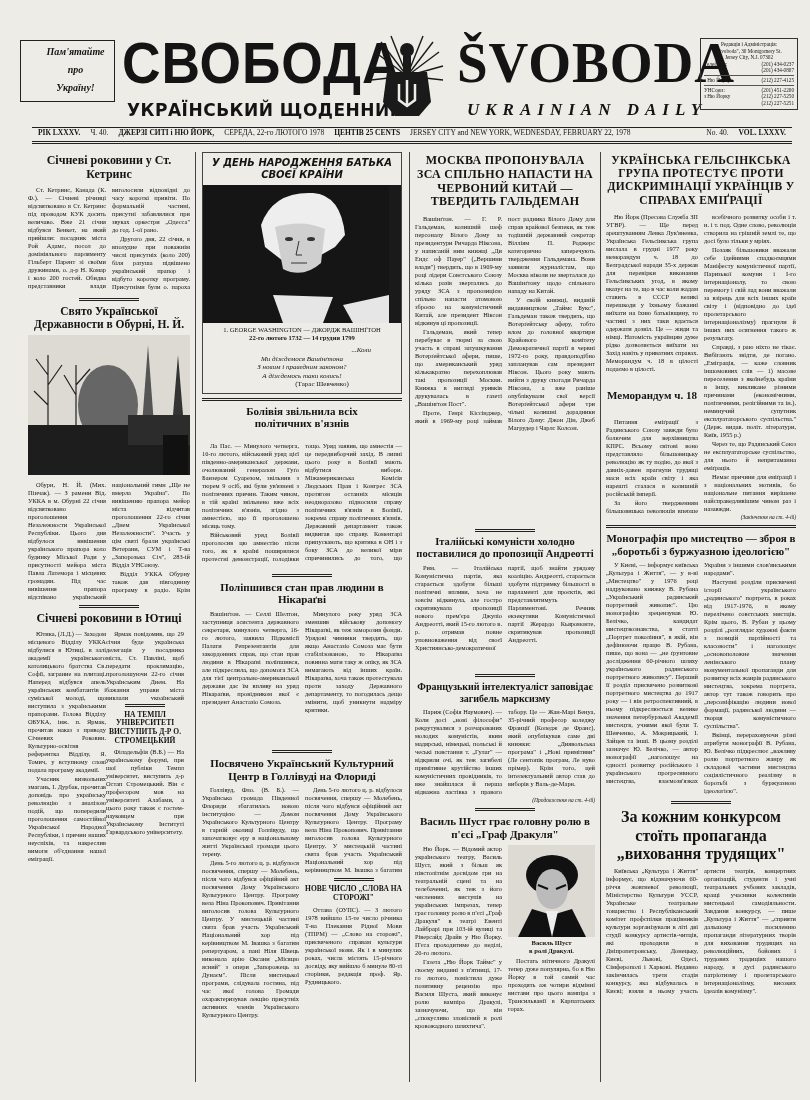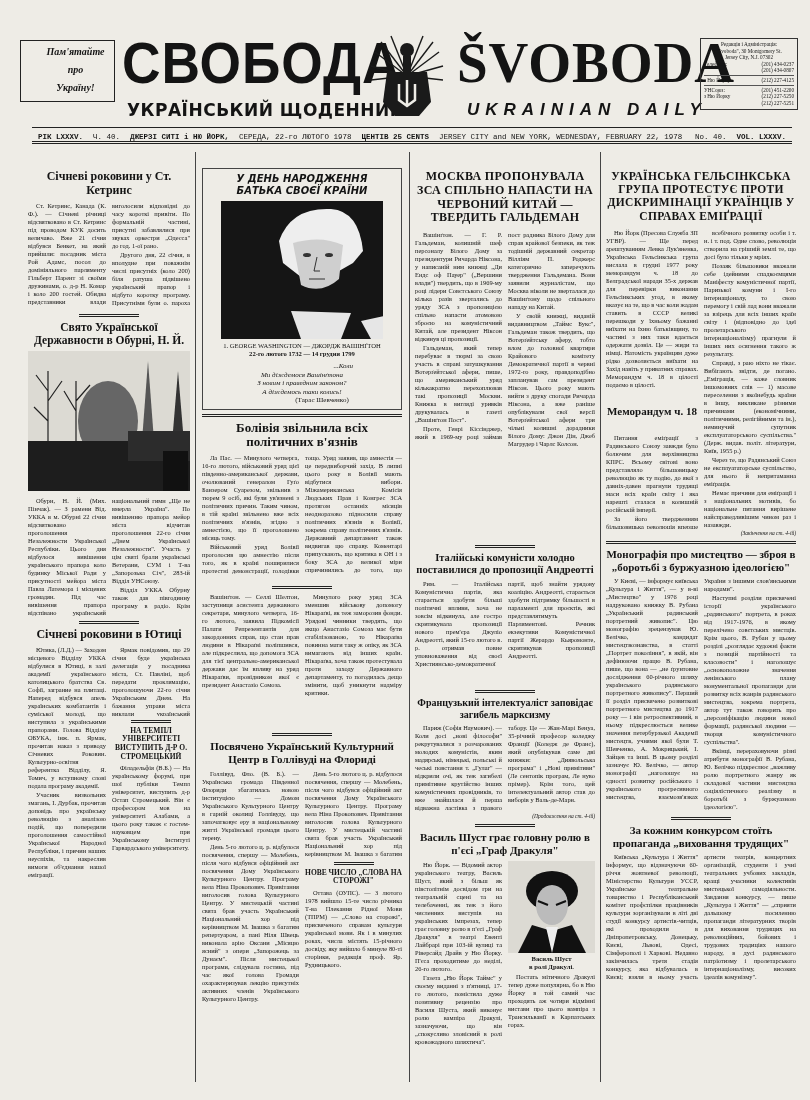--- a/index.html
+++ b/index.html
@@ -34,42 +34,42 @@
     position: absolute; left: 355px; top: 0px; width: 80px; height: 80px;
   }
   .title-en {
     position: absolute; left: 445px; top: 0px;
     font-family: "Liberation Serif", serif; font-weight: bold;
     font-size: 58px; line-height: 58px; letter-spacing: 1px;
     transform: scaleX(0.95); transform-origin: left top;
   }
   .subtitle-en {
     position: absolute; left: 455px; top: 60px;
-    font-family: Liberation Sans, sans-serif; font-weight: bold; font-style: italic;
+    font-family: Liberation Serif, serif; font-weight: bold; font-style: italic;
     font-size: 17px; letter-spacing: 6px;
   }
   .contact-box {
     position: absolute; left: 688px; top: 6px; width: 98px; height: 72px;
     border: 1px solid #333; font-size: 5.2px; line-height: 6.6px; padding: 2px 3px;
   }
   .contact-box .center { text-align: center; }
   .contact-box .row { display: flex; justify-content: space-between; }
   .contact-box .sep { border-top: 0.6px solid #555; margin: 1px 0; }
 
   .dateline {
     position: absolute; left: 20px; top: 87px; width: 768px; height: 17px;
     border-top: 1px solid #222; border-bottom: 3px double #222;
-    display: flex; align-items: flex-end; gap: 10px;
-    font-size: 7.5px; padding: 0 6px; white-space: nowrap; font-family: Liberation Mono, monospace;
+    display: flex; align-items: flex-start; gap: 10px;
+    font-size: 7.5px; padding: 0 6px; white-space: nowrap;
   }
   .dateline .bold { font-weight: bold; }
   .dateline .push { margin-left: auto; }
 
   
-  .col { position: absolute; top: 128px; font-size: 6.4px; line-height: 8px; text-align: justify; }
+  .col { position: absolute; top: 112px; font-size: 6.4px; line-height: 8px; text-align: justify; }
   .col p { text-indent: 8px; margin-bottom: 1px; }
   .vrule { position: absolute; top: 112px; width: 1px; background: #444; }
 
   .head {
     font-family: "Liberation Serif", serif; font-weight: bold; text-align: center;
     line-height: 1.15;
   }
   .head-caps { font-family: Liberation Serif, serif; font-weight: bold; text-align: center; line-height: 1.15; letter-spacing: 0.3px; }
   .two { column-count: 2; column-gap: 6px; }
   .divider { width: 60px; margin: 4px auto; border-top: 3px double #222; }
@@ -197,41 +197,41 @@
         </svg>
       </div>
       <div class="two" style="height:120px; overflow:hidden; margin-top:6px;">
         <p>Обурн, Н. Й. (Мих. Пінчак). — З рамени Від. УККА в м. Обурні 22 січня відсвятковано проголошення Незалежности Української Республіки. Цього дня відбулося вивішення українського прапора коло будинку Міської Ради у присутності мейора міста Павла Латемора і місцевих громадян. Під час вивішення прапора відспівано український національний гимн „Ще не вмерла Україна". По вивішенню прапора мейор міста відчитав проголошення 22-го січня „Днем Української Незалежности". Участь у цім святі брали українські Ветерани, СУМ і Т-ва „Запорозька Січ", 283-ій Відділ УНСоюзу.</p>
         <p>Відділ УККА Обурну також дав півгодинну програму в радіо. Крім української музики, був відчитаний реферат про шо 60-ту річницю проголошення Української Народної Республіки. Реферат відчитали в українській мові Розалія Гаврилків, а в англійській мові Михайло Федорчук.</p>
       </div>
     </div>
     <div class="divider"></div>
     <div>
       <div class="head" style="font-size:12px; margin-bottom:4px;">Січневі роковини в Ютиці</div>
-      <div style="display:flex; gap:6px;">
+      <div style="display:flex; ">
         <div style="width:78px; height:300px; overflow:hidden;">
           <p>Ютика, (Л.Д.) — Заходом місцевого Відділу УККА відбулися в Ютиці, в залі академії українського католицького братства Св. Софії, заграние на плитаці. Наперед відбувся апель українських комбатантів і суміської молоді, що виступила з українськими прапорами. Голова Відділу ОБУКА, інж. п. Ярмак, прочитав наказ з приводу Січневих Роковин. Культурно-освітня референтка Відділу, Я. Томич, у вступному слові подала програму академії.</p>
           <p>Учасник визвольних змагань, І. Дурбак, прочитав доповідь про українську революцію з аналізою подій, що попередили проголошення самостійної Української Народної Республіки, і причин наших неуспіхів, та накреслив вимоги об'єднання нашої еміграції.</p>
         </div>
         <div style="width:78px;">
           <div style="height:70px; overflow:hidden;">
               <p>Ярмак повідомив, що 29 січня буде українська делегація у посадника міста, Ст. Павліні, щоб передати проклямацію, проголошуючи 22-го січня Українським Днем. На бажання управи міста виклали український прапор. Він прочитав проклямацію англійською мовою. Голова Відділу, інж. Я. Ярмак, оголосив закриття академії. Зібрані відспівали український національний гимн.</p>
             </div>
           <div class="divider" style="width:40px;"></div>
           <div class="head" style="font-size:7.5px; margin-bottom:3px;">НА ТЕМПЛ УНІВЕРСИТЕТІ ВИСТУПИТЬ Д-Р О. СТРОМЕЦЬКИЙ</div>
           <div style="height:150px; overflow:hidden;">
               <p>Філадельфія (В.Б.) — На українському форумі, при шої публіки Темпл університет, виступить д-р Остап Стромецький. Він є професором мов на університеті Алабами, а цього року також є гостем-науковцем при Українському Інституті Гарвардського університету.</p>
             </div>
         </div>
       </div>
     </div>
   </div>
 
   <div class="col" style="left:190px; width:200px;">
-    <div style="border:1px solid #444; padding:4px 18px;">
+    <div style="border:1px solid #444; padding:4px 0;">
       <div class="head italic" style="font-size:10px; font-family:'DejaVu Sans', sans-serif;">У ДЕНЬ НАРОДЖЕННЯ БАТЬКА СВОЄЇ КРАЇНИ</div>
       <div class="photo" style="height:138px; margin-top:5px;">
         <svg width="186" height="138" viewBox="0 0 186 138">
           <rect width="186" height="138" fill="#151515"></rect>
           <path d="M58 40 Q70 6 110 8 Q138 10 142 50 L132 62 L118 70 L104 78 L80 76 L62 62 Z" fill="#eee"></path>
           <path d="M72 42 Q100 34 122 44 L118 78 Q100 94 80 84 Z" fill="#cfcfcf"></path>
           <ellipse cx="86" cy="54" rx="4" ry="2" fill="#333"></ellipse>
             <ellipse cx="108" cy="54" rx="4" ry="2" fill="#333"></ellipse>
           <path d="M96 56 L93 70 L99 70" stroke="#333" fill="none"></path>
           <path d="M88 78 L104 78" stroke="#333"></path>
@@ -246,28 +246,29 @@
       <div class="poem" style="margin-top:4px;">
         <div style="text-align:right; padding-right:30px;">...Коли</div>
         <div>Ми діждемося Вашінґтона</div>
         <div>З новим і праведним законом?</div>
         <div>А діждемось таки колись!</div>
         <div style="font-style:normal; padding-left:40px;">(Тарас Шевченко)</div>
       </div>
     </div>
     <div class="fullrule"></div>
     <div>
-      <div class="head" style="font-size:13px; margin-bottom:4px; padding:0 20px;">Болівія звільнила всіх політичних в'язнів</div>
+      <div class="head" style="font-size:11px; margin-bottom:12px; padding:0 20px;">Болівія звільнила всіх політичних в'язнів</div>
       <div class="two" style="height:128px; overflow:hidden;">
         <p>Ла Пас. — Минулого четверга, 16-го лютого, військовий уряд цієї південно-американської держави, очолюваний генералом Гуґо Банзером Суарезом, звільнив з тюрем 9 осіб, які були ув'язнені з політичних причин. Таким чином, в тій країні звільнено вже всіх політичних в'язнів, згідно з амнестією, що її проголошено місяць тому.</p>
         <p>Військовий уряд Болівії проголосив цю амнестію після того, як в країні поширилися протестні демонстрації, голодівки тощо. Уряд заявив, що амнестія — це передвиборчий захід. В липні цього року в Болівії мають відбутися вибори. Міжамериканська Комісія Людських Прав і Конгрес ЗСА протягом останніх місяців неодноразово підносили справу політичних в'язнів в Болівії, зокрема справу політичних в'язнів. Державний департамент також видвигав цю справу. Коментарі припускають, що критика в ОН і з боку ЗСА до великої міри спричинились до того, що військовий уряд Болівії вирішив звільнити політичних в'язнів.</p>
       </div>
     </div>
     <div class="divider"></div>
     <div>
+      <div class="head" style="font-size:11px; margin-bottom:4px; padding:0 10px;">Поліпшився стан прав людини в Нікараґві</div>
       <div class="two" style="height:136px; overflow:hidden;">
         <p>Вашінґтон. — Селлі Шелтон, заступниця асистента державного секретаря, минулого четверга, 16-го лютого, заявила Підкомісії Палати Репрезентантів для закордонних справ, що стан прав людини в Нікараґві поліпшився, але підкреслила, що допомога ЗСА для тієї центрально-американської держави дає їм впливу на уряд Нікараґви, провідником якої є президент Анастазіо Сомоза.</p>
         <p>Минулого року уряд ЗСА зменшив військову допомогу Нікараґві, як теж заморозив фонди. Урядові чинники твердять, що якщо Анастазіо Сомоза має бути стабілізованою, то Нікараґва повинна мати таку ж опіку, як ЗСА вимагають від інших країн. Нікараґва, хоча також протестувала проти заходу Державного департаменту, то погодилась дещо змінити, щоб уникнути надміру критики.</p>
       </div>
     </div>
     <div class="divider"></div>
     <div>
       <div class="head" style="font-size:11px; margin-bottom:4px; padding:0 8px;">Посвячено Український Культурний Центр в Голлівуді на Флориді</div>
       <div style="display:flex; gap:6px;">
         <div style="width:97px; height:270px; overflow:hidden;">
@@ -368,20 +369,20 @@
     <div>
       <div class="head" style="font-size:11px; margin-bottom:4px;">Монографія про мистецтво — зброя в „боротьбі з буржуазною ідеологією"</div>
       <div class="two" style="height:236px; overflow:hidden;">
         <p>У Києві, — інформує київська „Культура і Життя", — у в-ві „Мистецтво" у 1976 році надруковано книжку В. Рубана „Український радянський портретний живопис". Цю монографію зрецензував Ю. Белічко, кандидат мистецтвознавства, в статті „Портрет покоління", в якій, він дефінюючи працю В. Рубана, пише, що вона — „не ґрунтовне дослідження 60-річного шляху українського радянського портретного живопису". Перший її розділ присвячено розвиткові портретного мистецтва до 1917 року — і він ретроспективний, в ньому підкреслюється велике значення петербурзької Академії мистецтв, учнями якої були Т. Шевченко, А. Мокрицький, І. Зайцев та інші. В цьому розділі зазначує Ю. Белічко, — автор монографії „наголошує на єдності розвитку російського і українського прогресивного мистецтва, взаємозв'язках України з іншими слов'янськими народами".</p>
         <p>Наступні розділи присвячені історії українського „радянського" портрета, в роках від 1917-1976, в якому перелічено совєтських мистців. Крім цього, В. Рубан у цьому розділі „розглядає художні факти з позицій партійності та класовости" і наголошує „основоположне значення ленінського плану монументальної пропаганди для розвитку всіх жанрів радянського мистецтва, зокрема портрета, автор тут також говорить про „персоніфікацію людини нової формації, радянської людини — творця комуністичного суспільства".</p>
         <p>Вкінці, перераховуючи різні атрибути монографії В. Рубана, Ю. Белічко підкреслює „важливу ролю портретного жанру як складової частини мистецтва соціялістичного реалізму в боротьбі з буржуазною ідеологією".</p>
       </div>
     </div>
     <div class="divider"></div>
     <div>
-      <div class="head" style="font-size:11px; margin-bottom:4px;">За кожним конкурсом стоїть пропаганда „виховання трудящих"</div>
+      <div class="head" style="font-size:16px; margin-bottom:4px;">За кожним конкурсом стоїть пропаганда „виховання трудящих"</div>
       <div class="two" style="height:130px; overflow:hidden;">
         <p>Київська „Культура і Життя" інформує, що відзначуючи 60-річчя жовтневої революції, Міністерство Культури УССР, Українське театральне товариство і Республіканський комітет профспілки працівників культури зорганізували в літі дві студії конкурсу артистів-читців, які проходили в Дніпропетровську, Донецьку, Києві, Львові, Одесі, Сімферополі і Харкові. Недавно закінчилась третя стадія конкурсу, яка відбувалась в Києві; взяли в ньому участь артисти театрів, концертних організацій, студенти і учні театральних учбових закладів, кращі учасники колективів мистецької самодіяльности. Завдання конкурсу, — пише „Культура і Життя" — „сприяти дальшому посиленню пропаганди літературних творів для виховання трудящих на революційних, бойових і трудових традиціях нашого народу, в дусі радянського патріотизму і пролетарського інтернаціоналізму, високих ідеалів комунізму".</p>
       </div>
     </div>
   </div>
 
 </div>
 
 </body></html>

